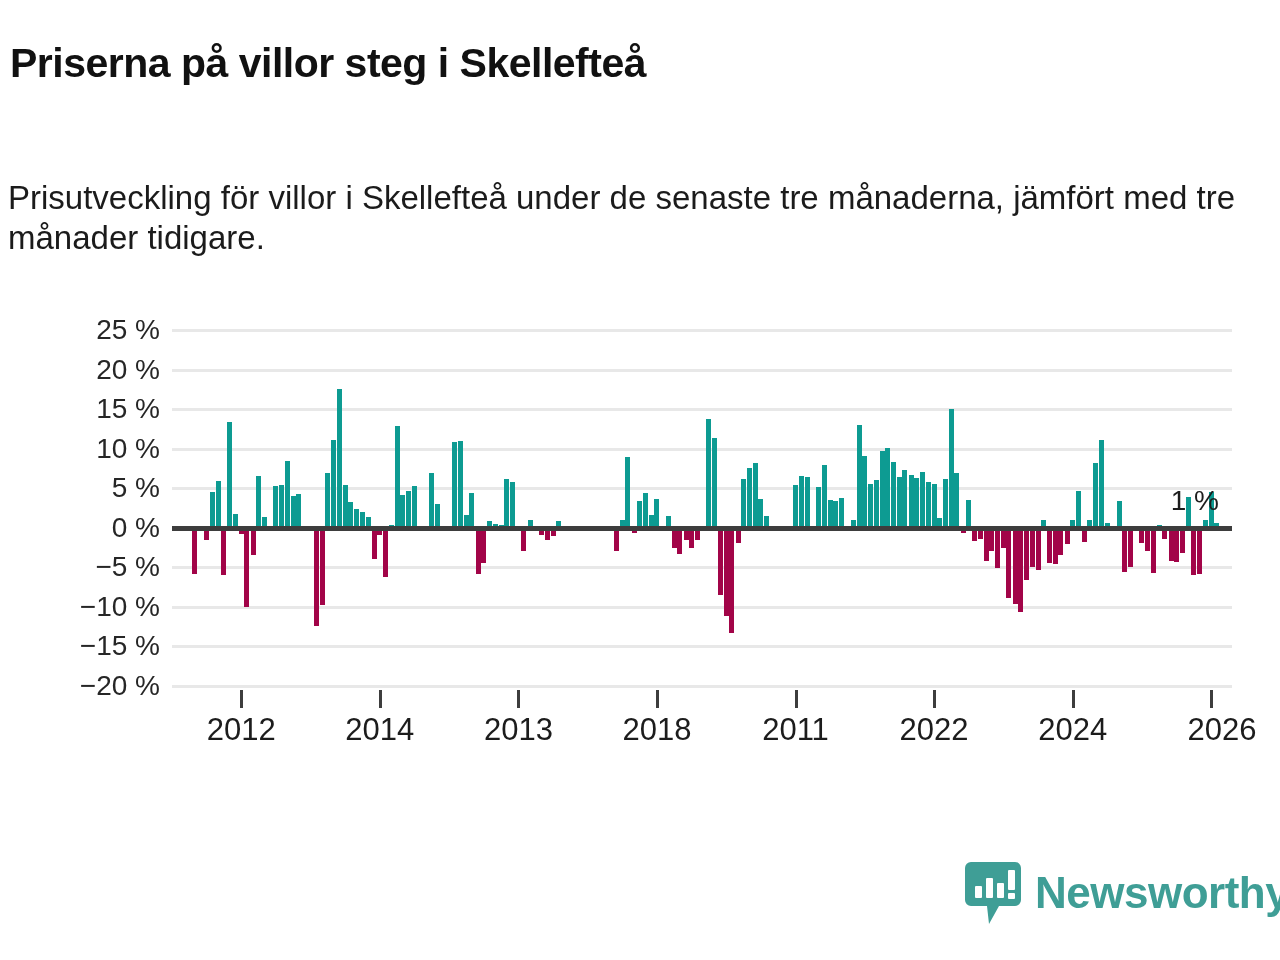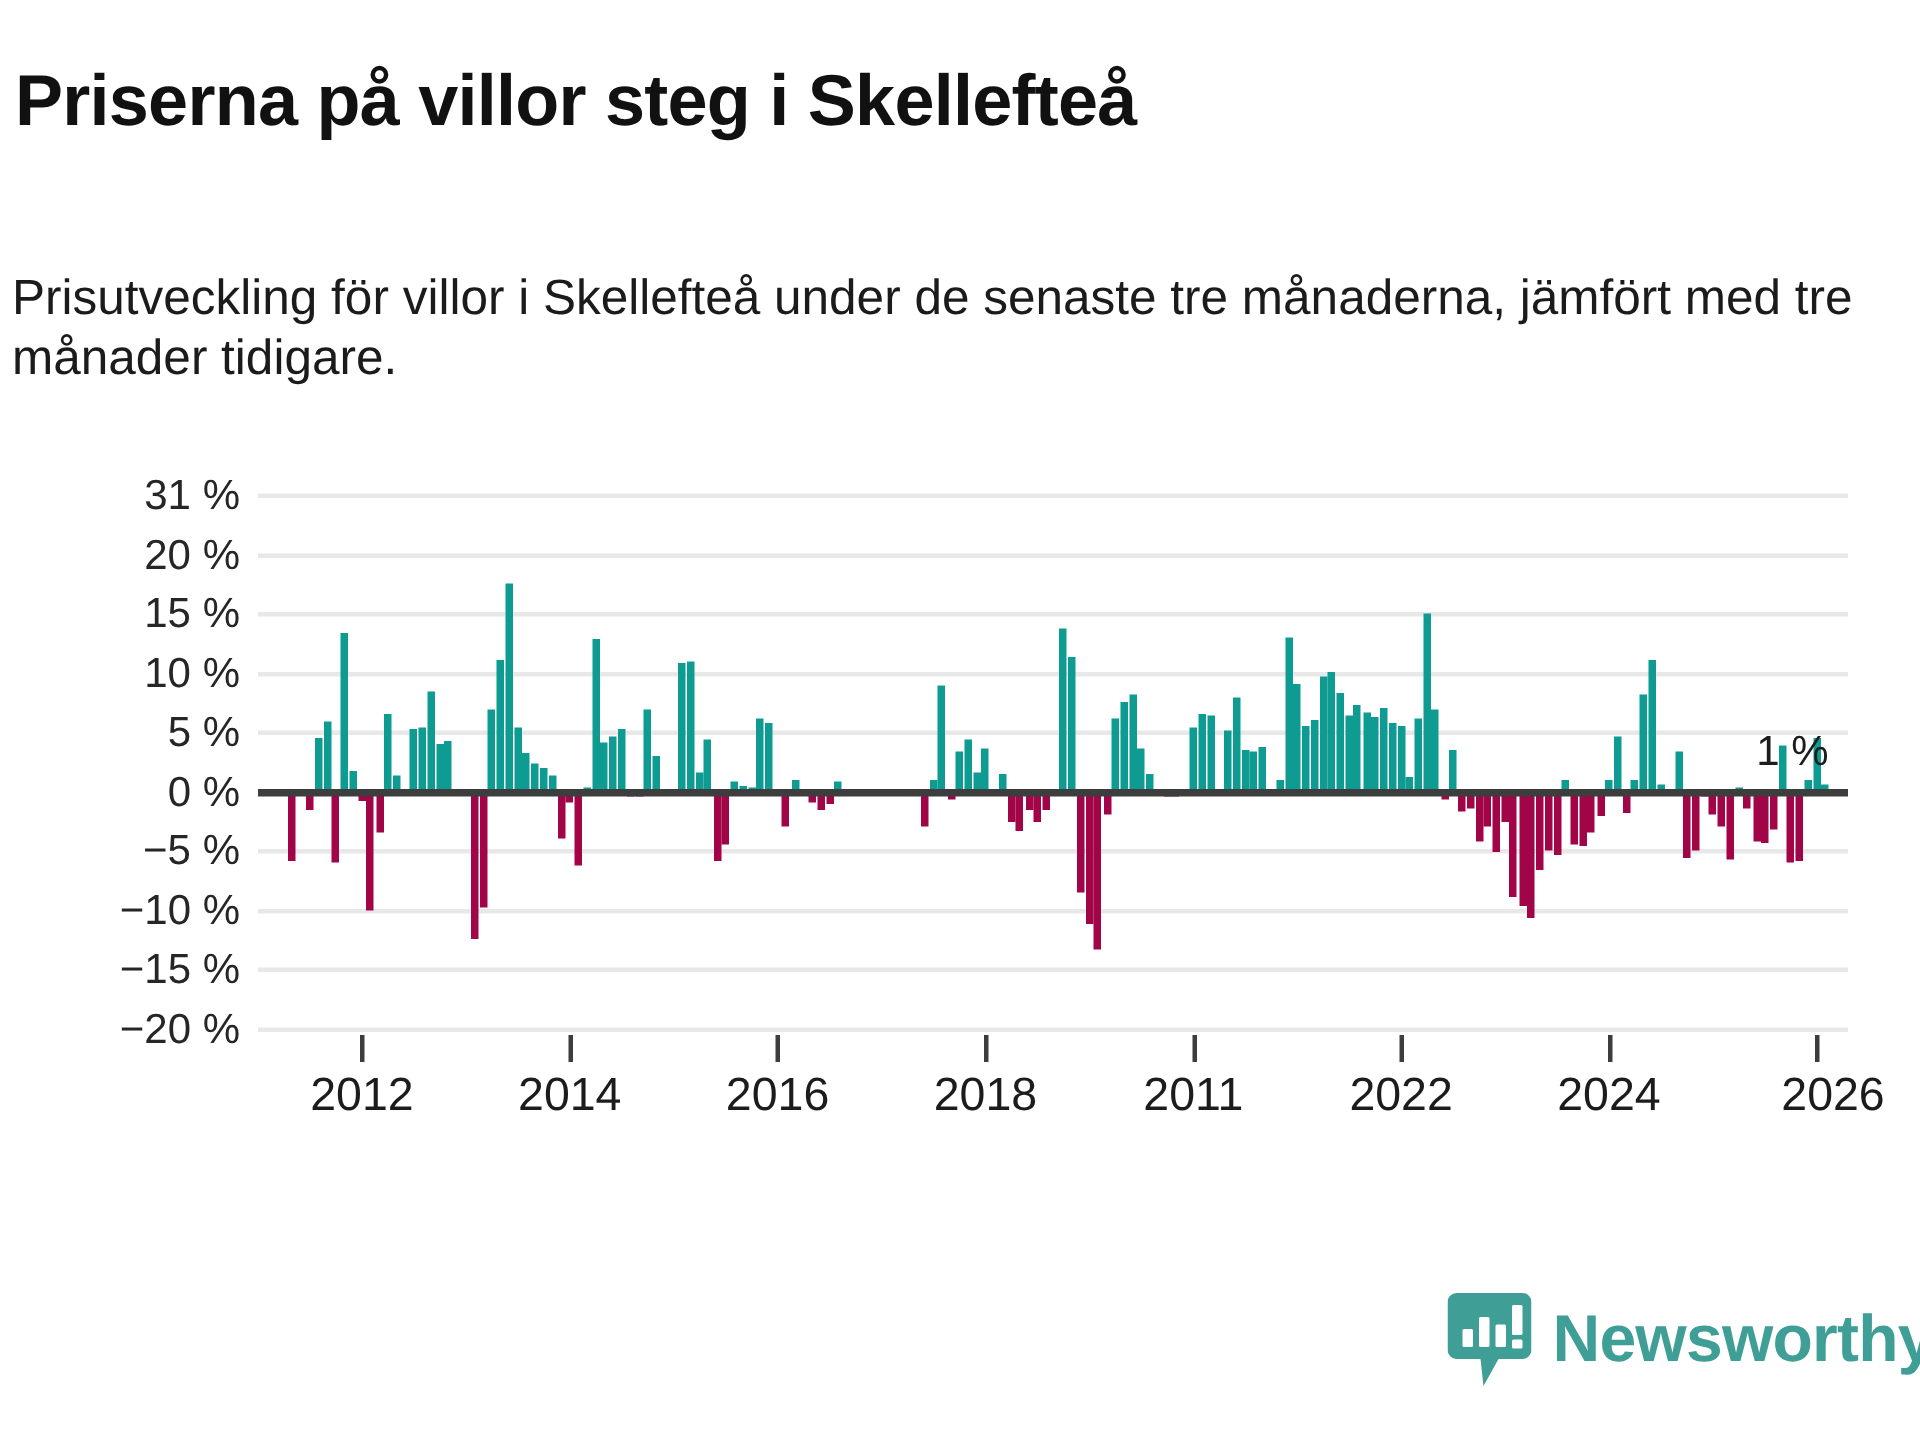--- a/index.html
+++ b/index.html
@@ -8,21 +8,21 @@
     background:#ffffff;
     font-family:"Liberation Sans","DejaVu Sans",sans-serif;
     color:#1a1a1a;
     overflow:hidden;
     position:relative;
   }
   #page{position:relative;width:1280px;height:960px;}
 
   .title{
     position:absolute;left:10px;top:40px;
-    font-size:48px;font-weight:bold;letter-spacing:-0.5px;
+    font-size:41px;font-weight:bold;letter-spacing:-0.5px;
     color:#111111;white-space:nowrap;
   }
   .subtitle{
     position:absolute;left:8px;top:178px;
     width:1230px;
     font-size:33px;font-weight:400;line-height:1.22;
     color:#1b1b1b;
   }
 
   
@@ -68,21 +68,21 @@
 </head>
 <body>
 
 <div id="page">
 
   <div class="title">Priserna på villor steg i Skellefteå</div>
   <div class="subtitle">Prisutveckling för villor i Skellefteå under de senaste tre månaderna, jämfört med tre månader tidigare.</div>
 
   <div class="chart">
     <div class="ylabels" id="ylabels">
-        <div class="ytick" style="top: 0px;">31 %</div>
+        <div class="ytick" style="top: 0px;">25 %</div>
         <div class="ytick" style="top: 39.5556px;">20 %</div>
         <div class="ytick" style="top: 79.1111px;">15 %</div>
         <div class="ytick" style="top: 118.667px;">10 %</div>
         <div class="ytick" style="top: 158.222px;">5 %</div>
         <div class="ytick" style="top: 197.778px;">0 %</div>
         <div class="ytick" style="top: 237.333px;">−5 %</div>
         <div class="ytick" style="top: 276.889px;">−10 %</div>
         <div class="ytick" style="top: 316.444px; padding-left: 11px;">−15 %</div>
         <div class="ytick" style="top: 356px;">−20 %</div>
       </div>
@@ -266,21 +266,21 @@
         </div>
       <div class="zeroline" id="zeroline" style="top: 195.778px;"></div>
       <div class="annot" id="annot" style="left: 998.758px; top: 154.867px;">1 %</div>
     </div>
     <div class="xaxis" id="xaxis">
         <div class="xtick" style="left: 68.281px;"></div>
         <div class="xlabel" style="left: 69.281px; text-align: center;">2012</div>
         <div class="xtick" style="left: 206.843px;"></div>
         <div class="xlabel" style="left: 207.843px;">2014</div>
         <div class="xtick" style="left: 345.405px;"></div>
-        <div class="xlabel" style="left: 346.405px;">2016</div>
+        <div class="xlabel" style="left: 346.405px;">2013</div>
         <div class="xtick" style="left: 483.967px;"></div>
         <div class="xlabel" style="left: 484.967px;">2018</div>
         <div class="xtick" style="left: 622.529px;"></div>
         <div class="xlabel" style="left: 623.529px;">2011</div>
         <div class="xtick" style="left: 761.092px;"></div>
         <div class="xlabel" style="left: 762.092px;">2022</div>
         <div class="xtick" style="left: 899.654px;"></div>
         <div class="xlabel" style="left: 900.654px;">2024</div>
         <div class="xtick" style="left: 1038.22px;"></div>
         <div class="xlabel" style="left: 1050px;">2026</div>

